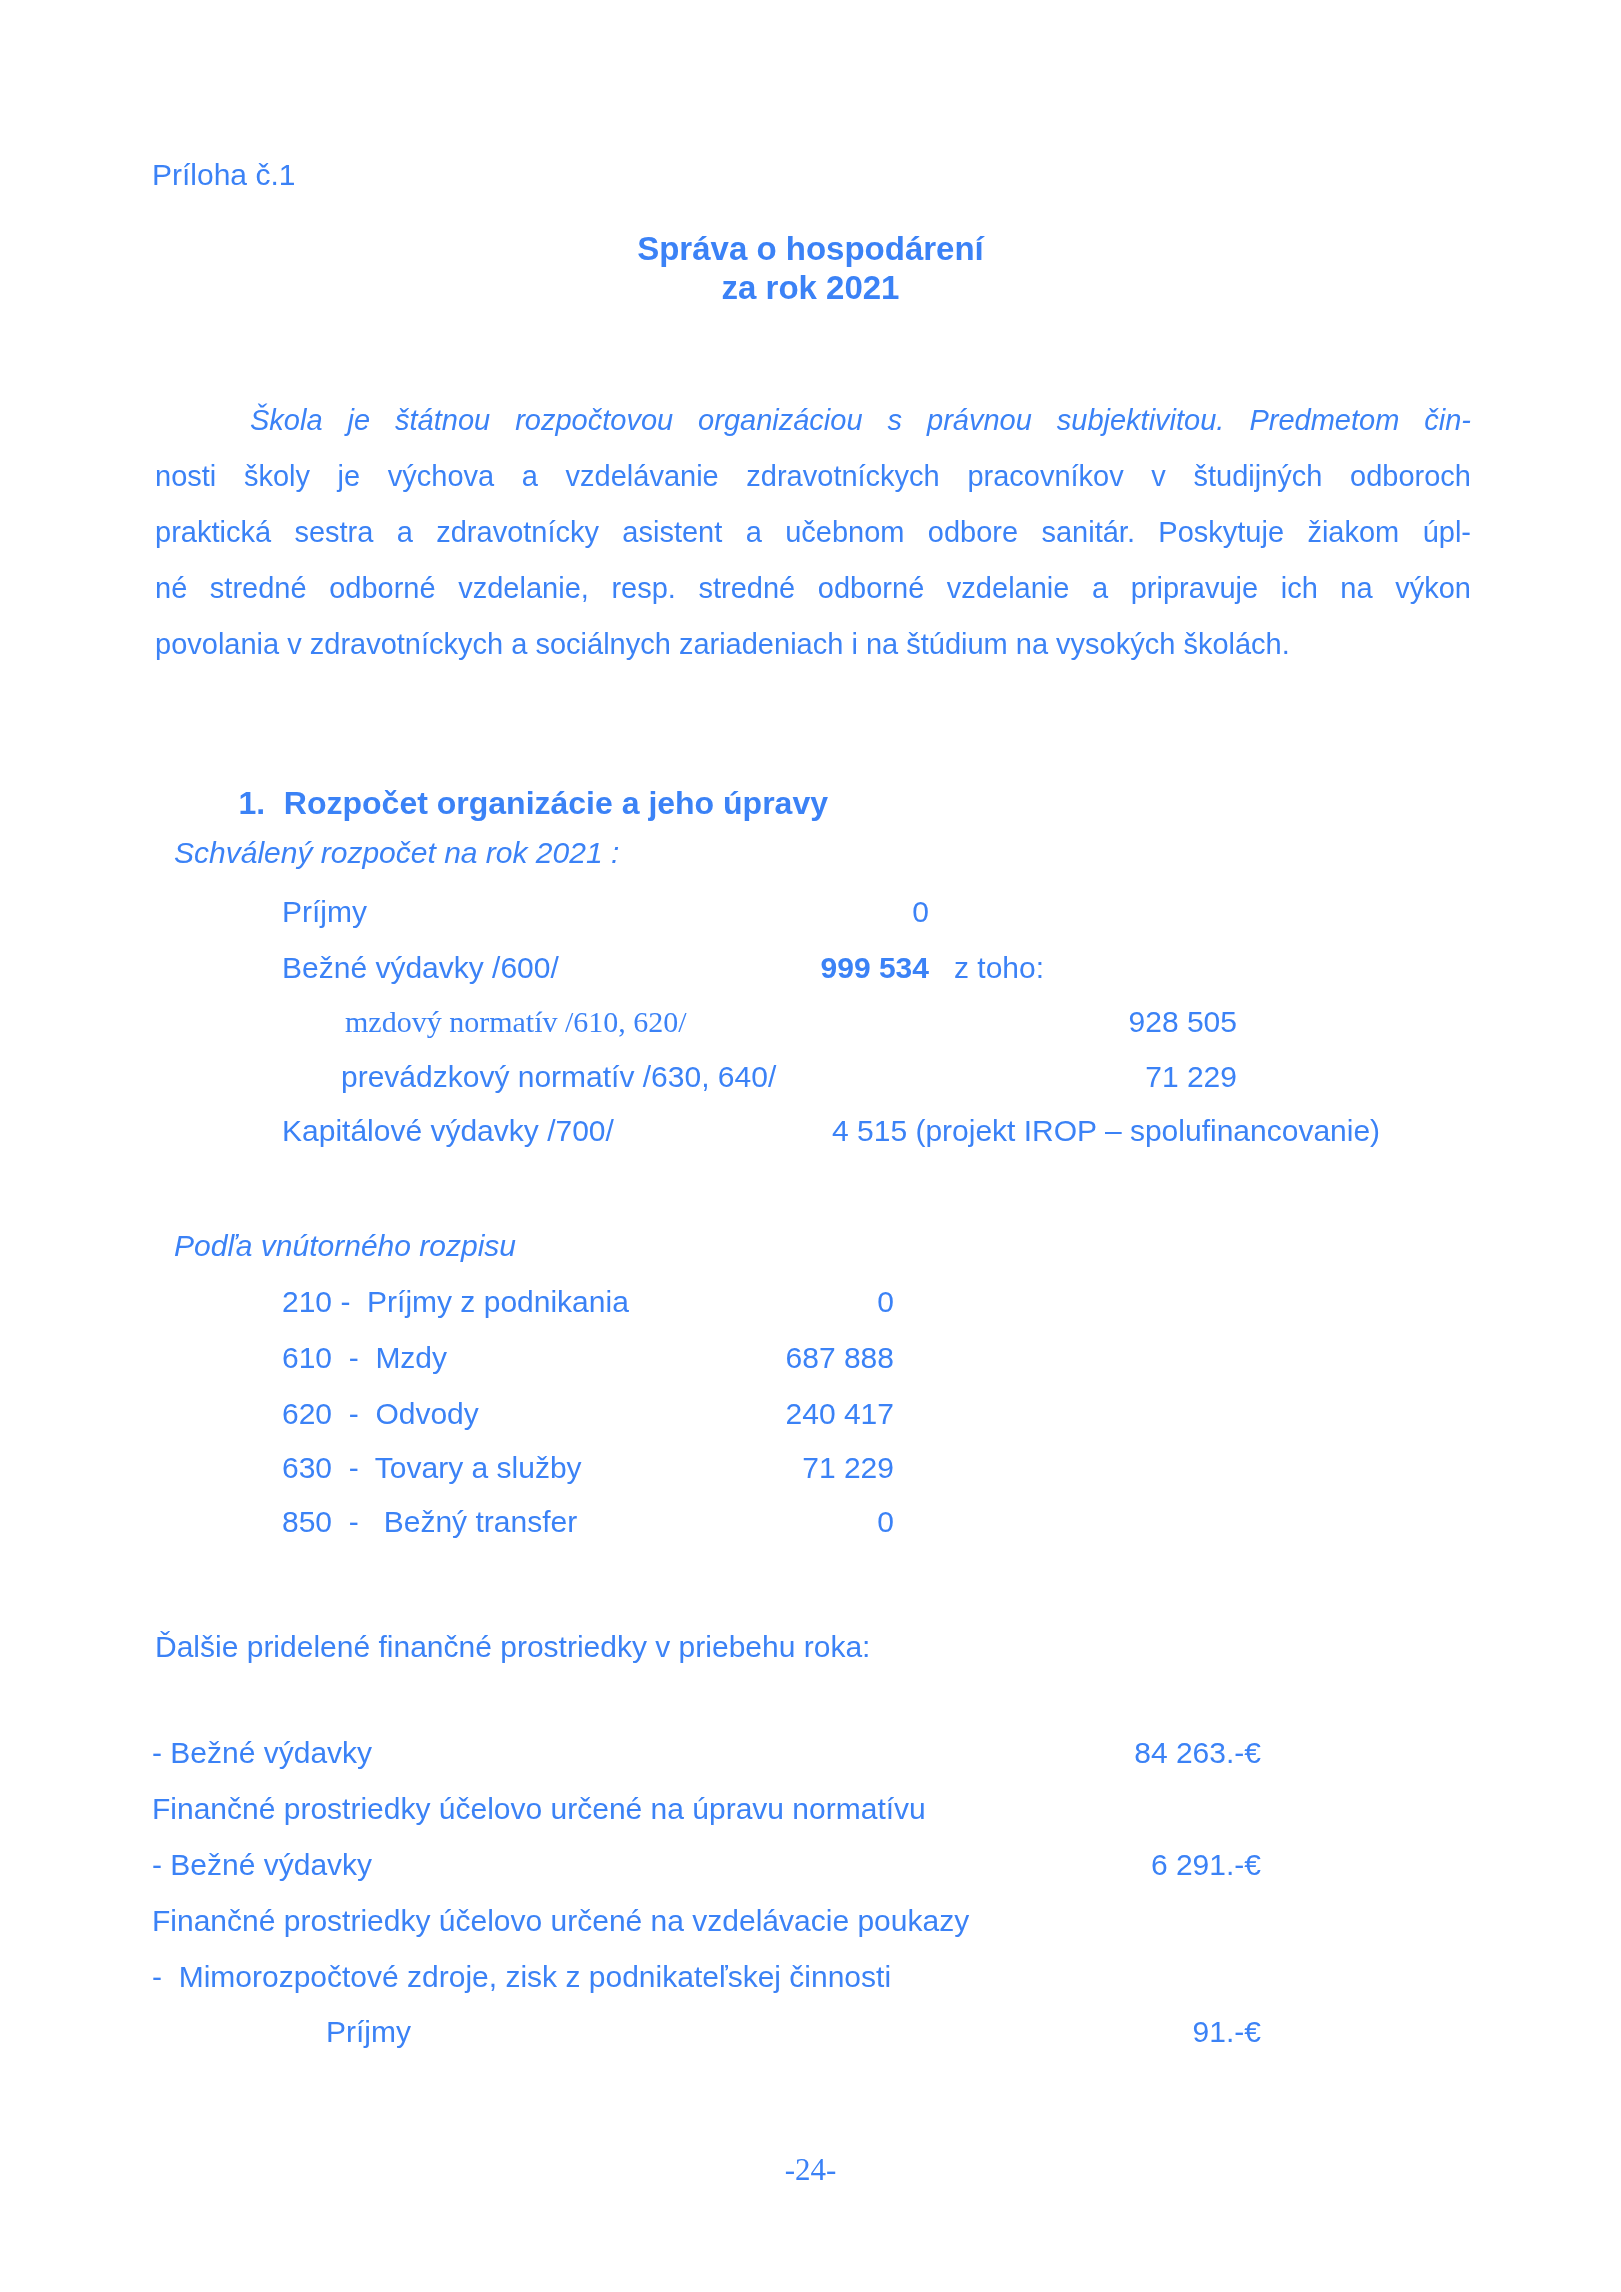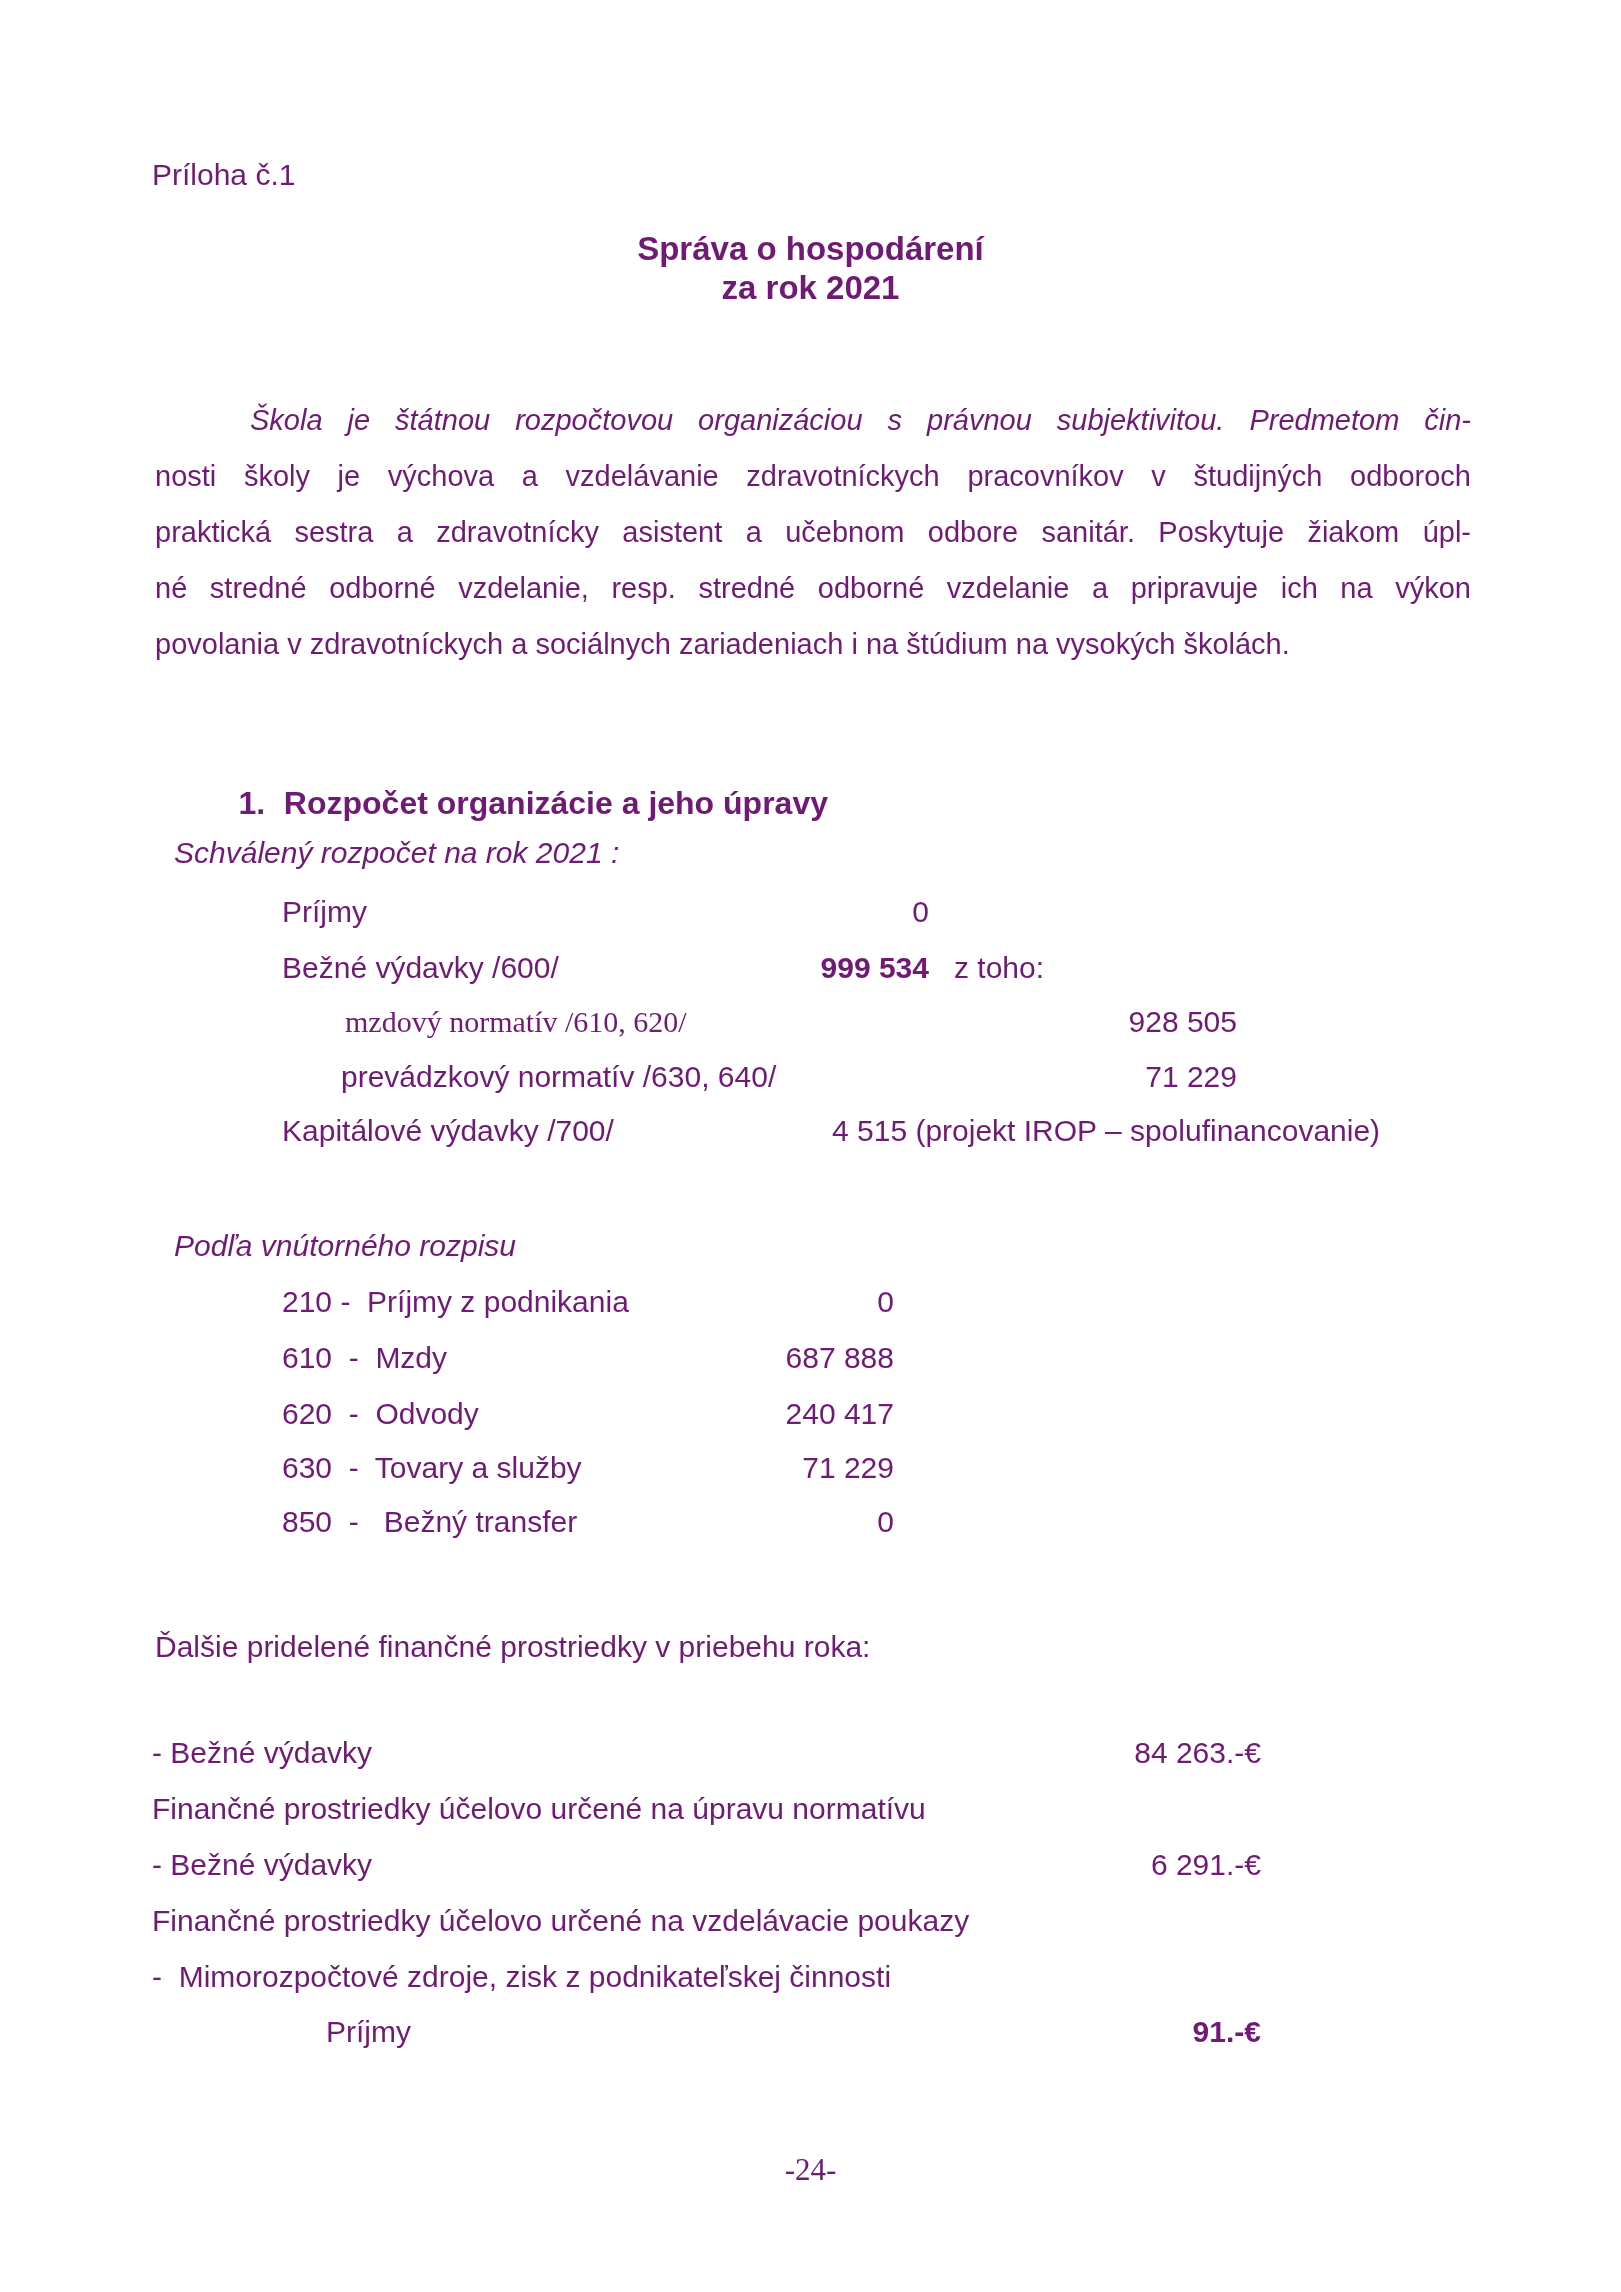--- a/index.html
+++ b/index.html
@@ -5,21 +5,21 @@
   html, body {
     margin: 0;
     padding: 0;
     background: #ffffff;
   }
   .page {
     position: relative;
     width: 1621px;
     height: 2293px;
     background: #ffffff;
-    color: #701a75;
+    color: #3b82f6;
     font-family: "Liberation Sans", sans-serif;
     font-size: 30px;
     overflow: hidden;
   }
   .abs {
     position: absolute;
     line-height: 56px;
     white-space: pre;
   }
   .title-block {
@@ -141,18 +141,18 @@
   <div class="abs" style="top:1781px; left:152px;">Finančné prostriedky účelovo určené na úpravu normatívu</div>
 
   <div class="abs" style="top:1837px; left:152px;">- Bežné výdavky</div>
   <div class="abs val" style="top:1837px; left:987px; width:274px;">6 291.-€</div>
 
   <div class="abs" style="top:1893px; left:152px;">Finančné prostriedky účelovo určené na vzdelávacie poukazy</div>
 
   <div class="abs" style="top:1949px; left:152px;">-  Mimorozpočtové zdroje, zisk z podnikateľskej činnosti</div>
 
   <div class="abs" style="top:2004px; left:326px;">Príjmy</div>
-  <div class="abs val" style="top:2004px; left:987px; width:274px;font-weight:bold;">91.-€</div>
+  <div class="abs val" style="top:2004px; left:987px; width:274px;">91.-€</div>
 
   <div class="footer">-24-</div>
 
 </div>
 
 
 </body></html>

